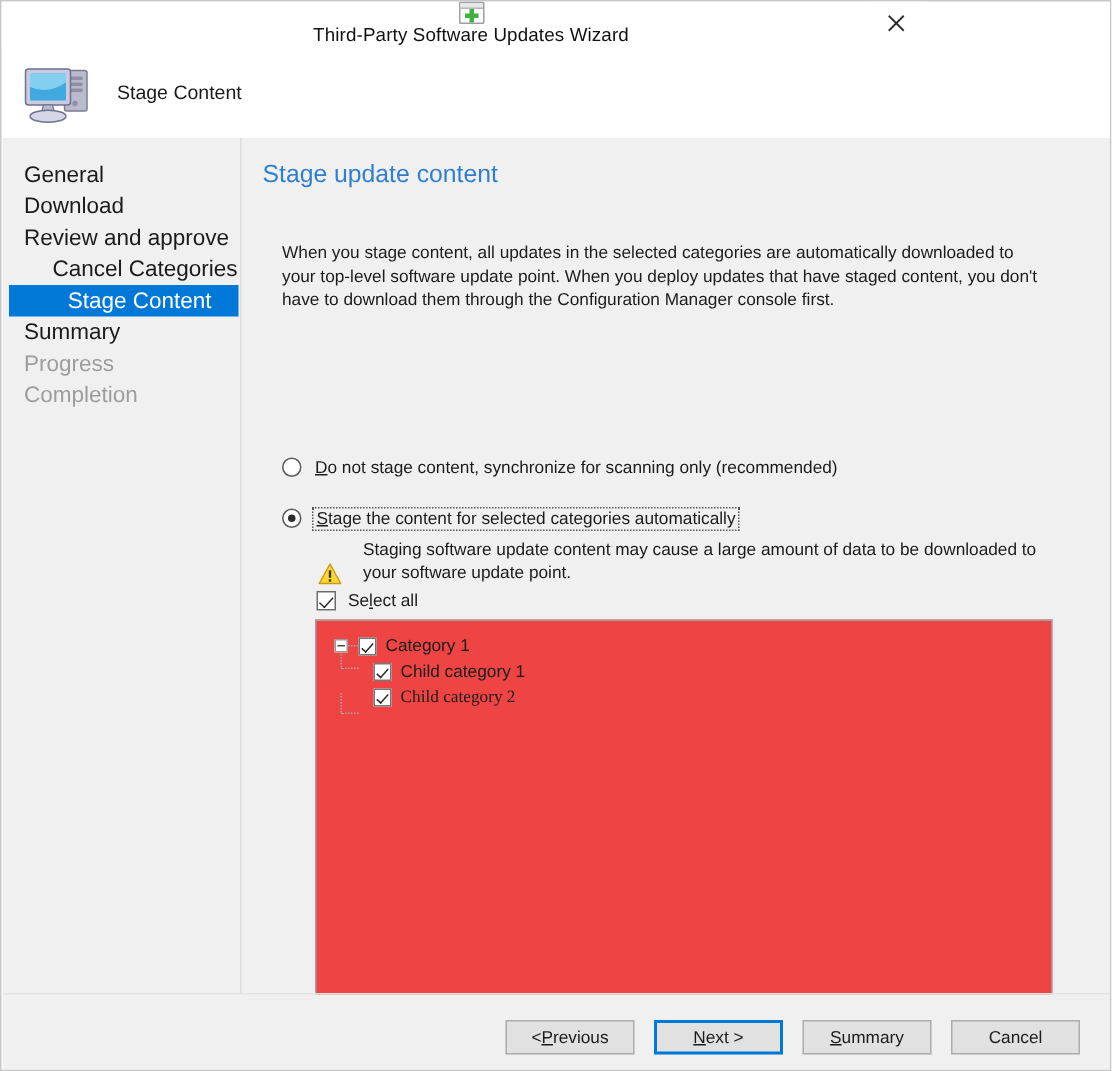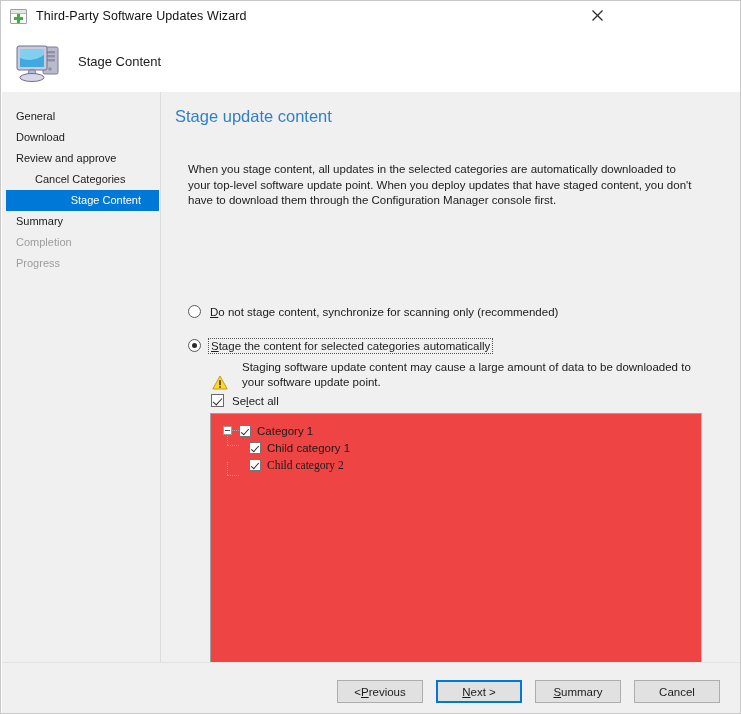--- a/index.html
+++ b/index.html
@@ -23,20 +23,21 @@
 
   
   #titlebar {
     position: absolute;
     left: 0; top: 0;
     width: 617px;
     height: 30px;
     background: #ffffff;
     display: flex;
     align-items: center;
+    flex-direction: column;
   }
   #titlebar-icon {
     margin-left: 9px;
     width: 17px; height: 15px;
     position: relative;
     box-sizing: border-box;
     border: 1px solid #9aa0a6;
     background: #fdfdfd;
     border-radius: 1px;
   }
@@ -118,21 +119,21 @@
     position: absolute;
     left: 0; top: 0;
     width: 158px; height: 621px;
     background: #f0f0f0;
     padding-top: 14px;
     box-sizing: border-box;
   }
   .side-item {
     height: 21px;
     line-height: 21px;
-    font-size: 11px;
+    font-size: 15px;
     color: #1b1b1b;
     padding-left: 14px;
     white-space: nowrap;
     cursor: default;
   }
   .side-item.child {
     padding-left: 33px;
   }
   .side-item.dim {
     color: #9d9d9d;
@@ -408,22 +409,22 @@
   <div id="body-area">
     <div id="divider-vert"></div>
 
     <div id="sidebar">
       <div class="side-item">General</div>
       <div class="side-item">Download</div>
       <div class="side-item">Review and approve</div>
       <div class="side-item child">Cancel Categories</div>
       <div class="side-item active">Stage Content</div>
       <div class="side-item">Summary</div>
+      <div class="side-item dim">Progress</div>
       <div class="side-item dim">Completion</div>
-      <div class="side-item dim">Progress</div>
     </div>
 
     <div id="content">
       <div id="page-heading">Stage update content</div>
       <div id="intro-text">When you stage content, all updates in the selected categories are automatically downloaded to your top-level software update point. When you deploy updates that have staged content, you don't have to download them through the Configuration Manager console first.</div>
 
       <div class="radio-row" id="radio-row-1">
         <span class="radio-mark"></span>
         <span class="radio-label"><span class="acc">D</span><span>o not stage content, synchronize for scanning only (recommended)</span></span>
       </div>

